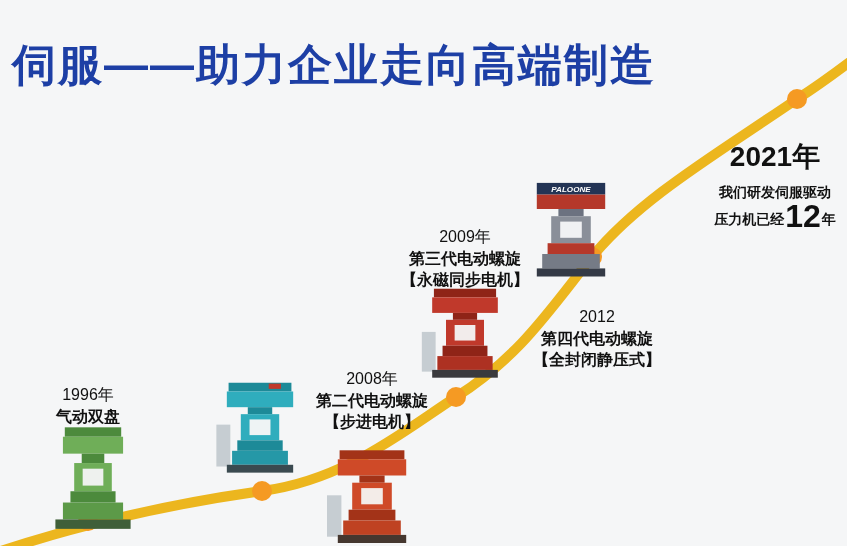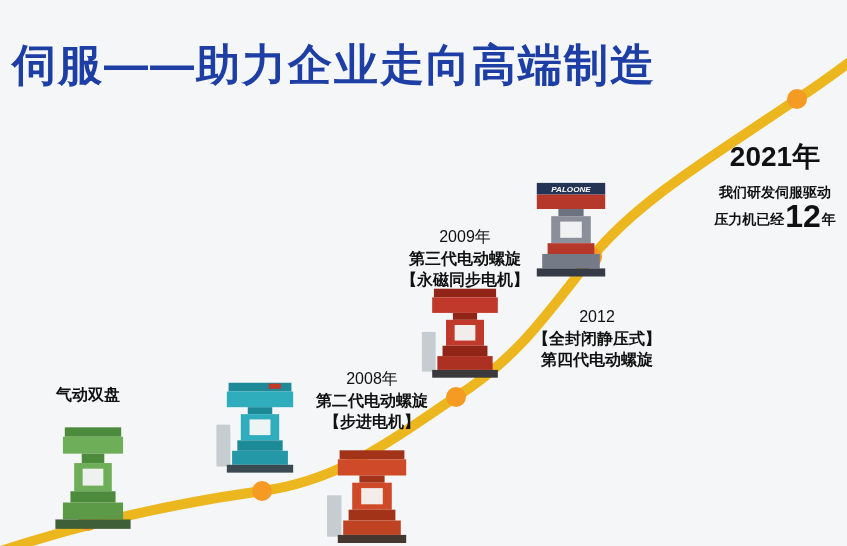--- a/index.html
+++ b/index.html
@@ -121,40 +121,41 @@
       <rect x="36" y="31" width="28" height="8" fill="#6c7280"></rect>
       <rect x="28" y="39" width="44" height="30" fill="#8a8f99"></rect>
       <rect x="38" y="45" width="24" height="18" fill="#f0f1f3"></rect>
       <rect x="24" y="69" width="52" height="12" fill="#b5382a"></rect>
       <rect x="18" y="81" width="64" height="16" fill="#757b86"></rect>
       <rect x="12" y="97" width="76" height="9" fill="#343a46"></rect>
     </svg>
   </div>
 
   <div class="milestone m0">
+    <div class="year">1996年</div>
     <div class="line">气动双盘</div>
   </div>
 
 
   <div class="milestone m2">
     <div class="year">2008年</div>
     <div class="line">第二代电动螺旋</div>
     <div class="line">【步进电机】</div>
   </div>
 
   <div class="milestone m3">
     <div class="year">2009年</div>
     <div class="line">第三代电动螺旋</div>
     <div class="line">【永磁同步电机】</div>
   </div>
 
   <div class="milestone m4">
     <div class="year">2012</div>
+    <div class="line">第四代电动螺旋</div>
     <div class="line">【全封闭静压式】</div>
-    <div class="line">第四代电动螺旋</div>
   </div>
 
   <div class="milestone m5">
     <div class="big-year">2021年</div>
     <div class="line">我们研发伺服驱动</div>
     <div class="line"><span>压力机已经</span><span class="big-num">12</span><span>年</span></div>
   </div>
 
 </div>
 

